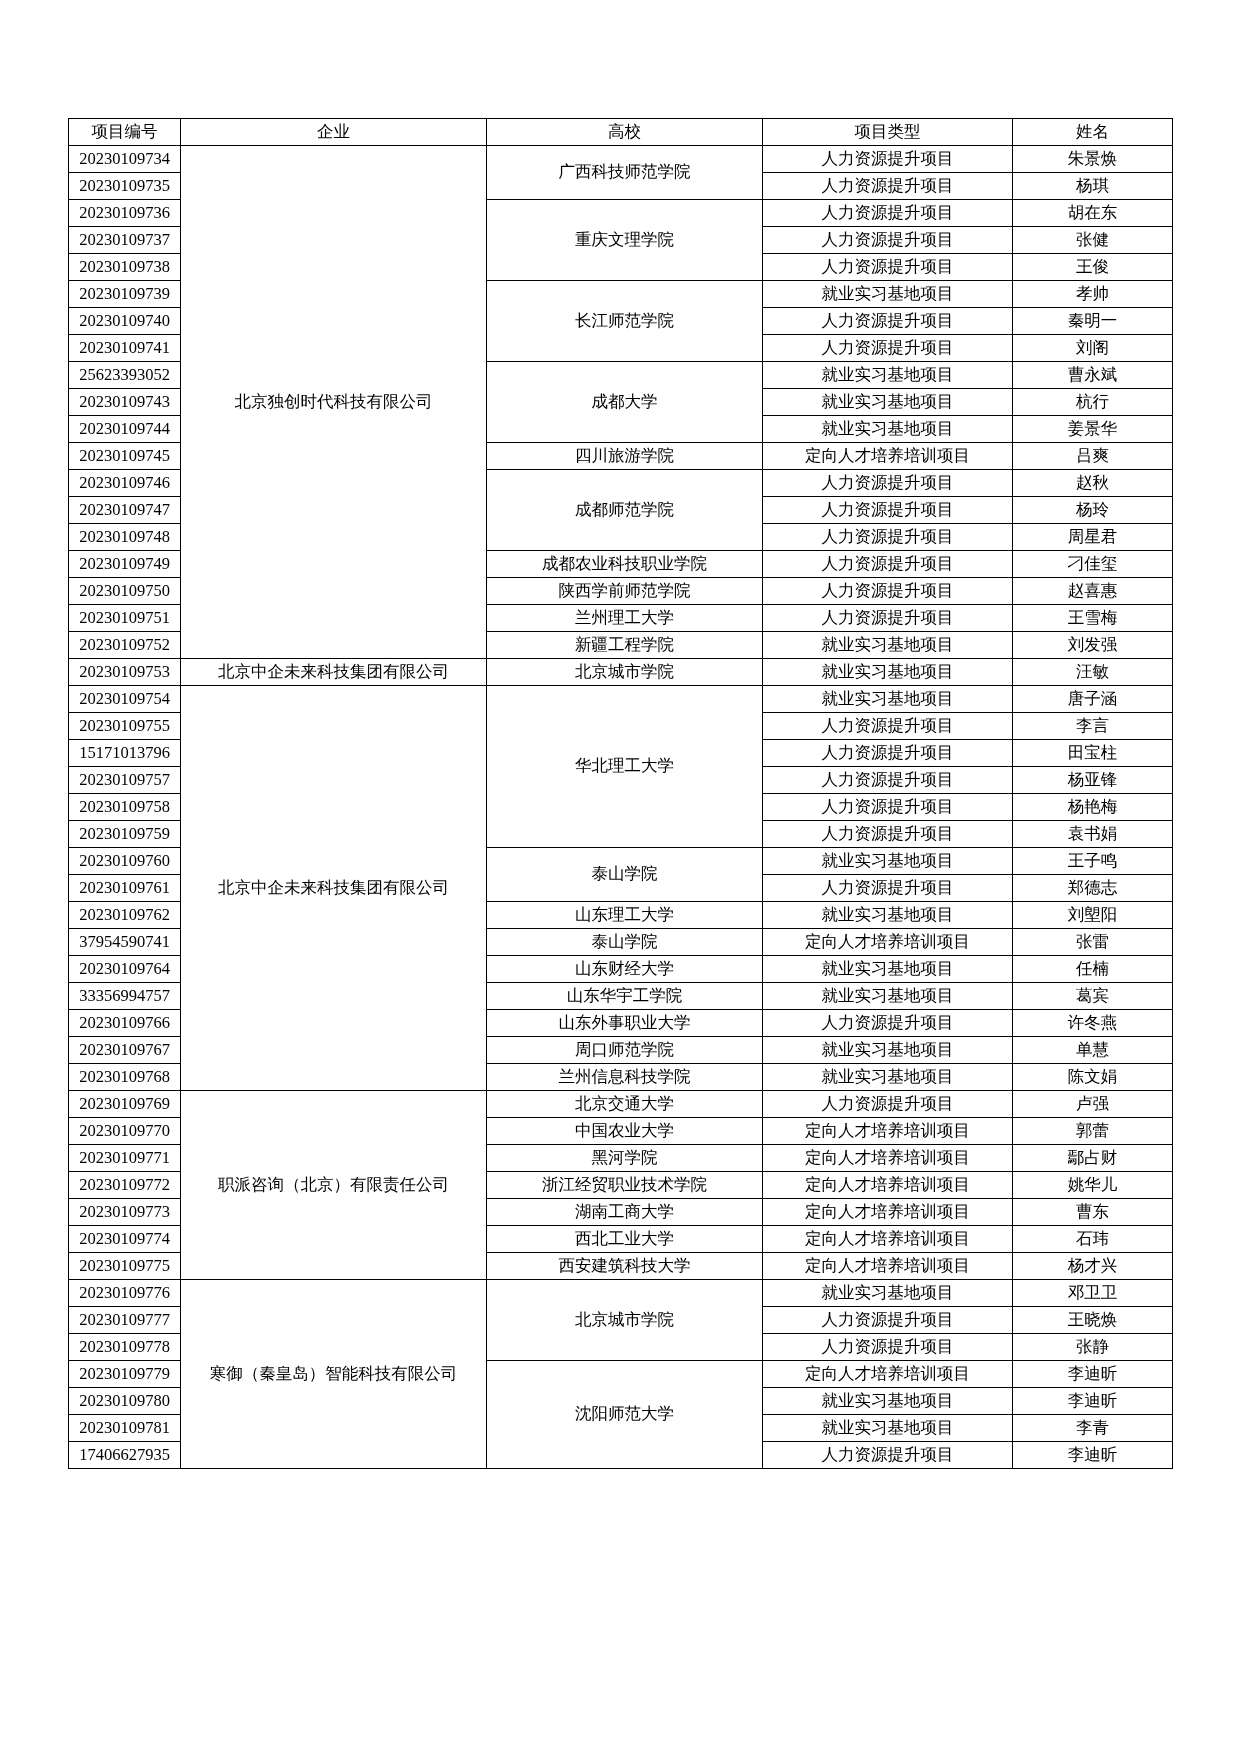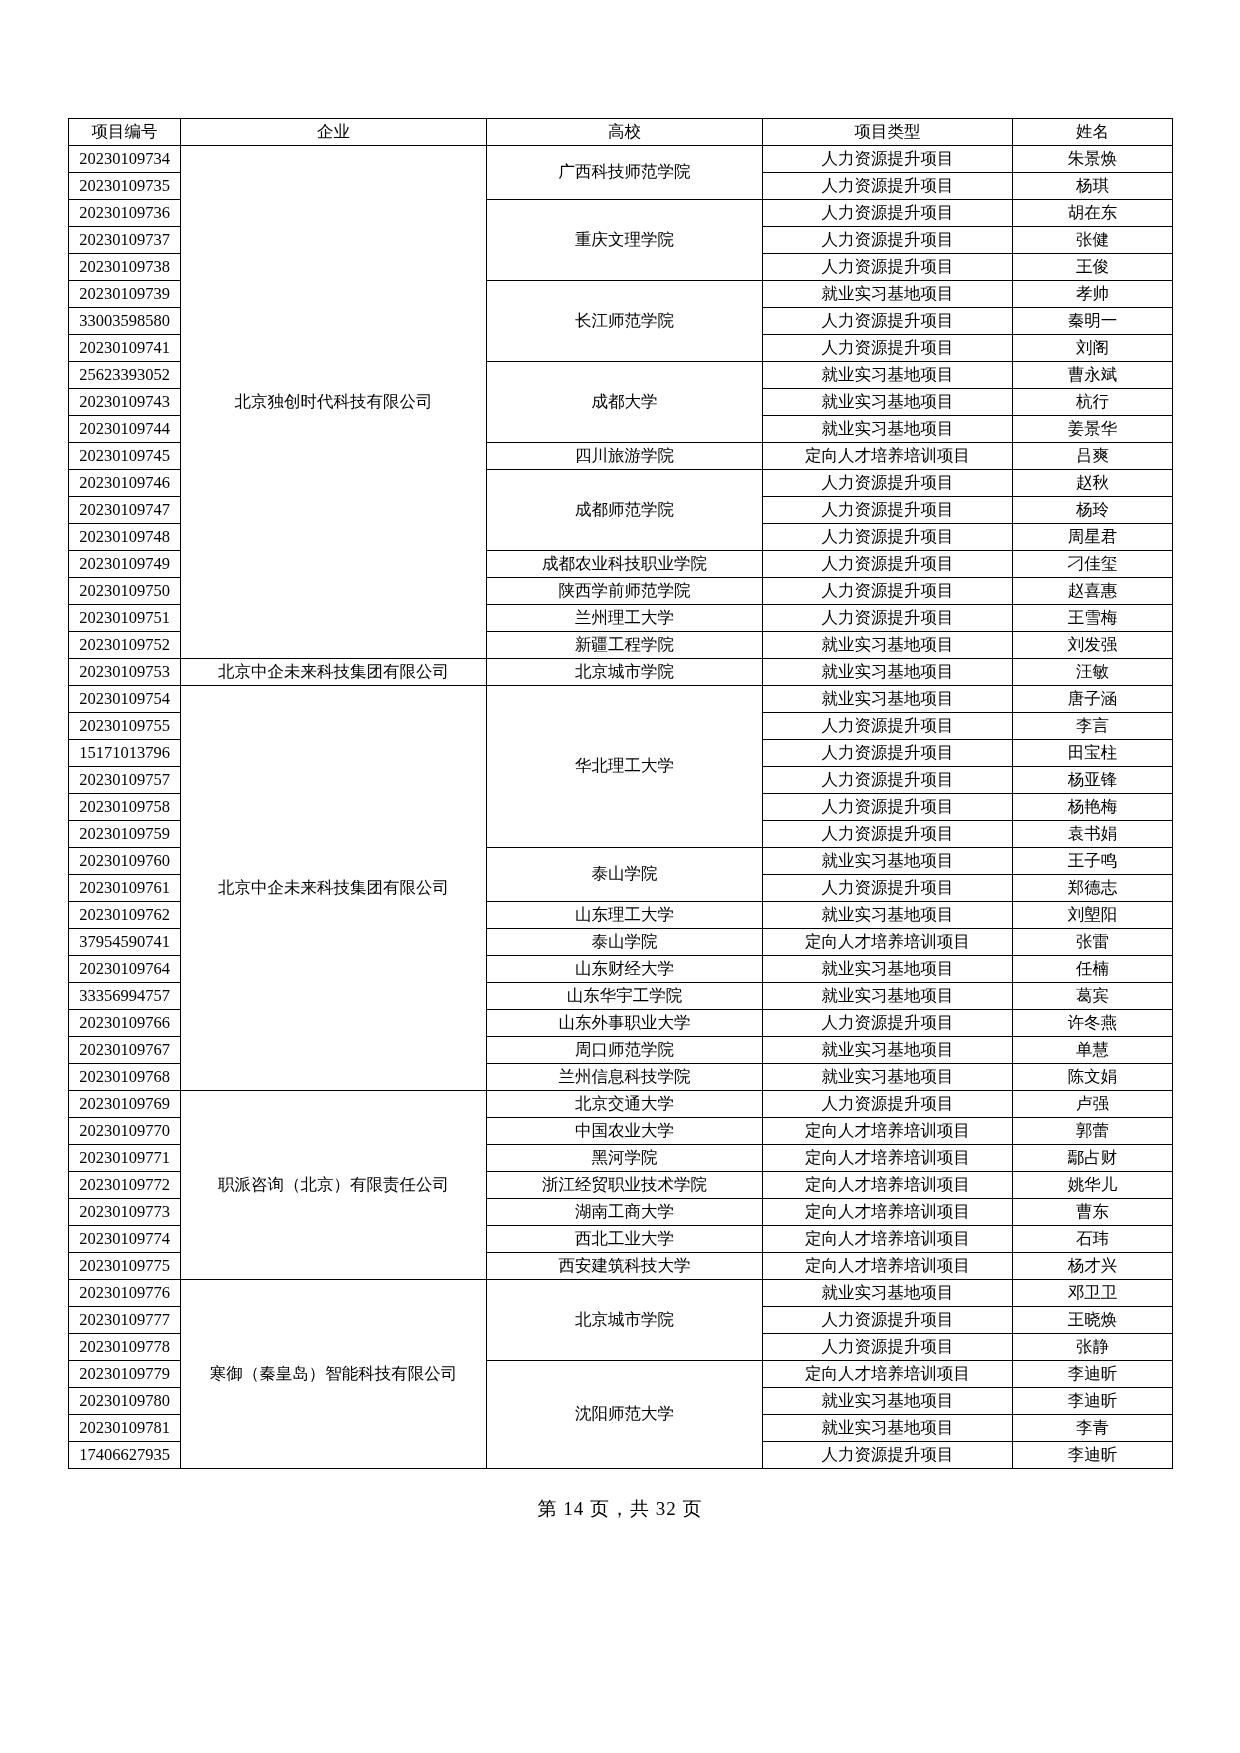--- a/index.html
+++ b/index.html
@@ -106,21 +106,21 @@
           <td>人力资源提升项目</td>
           <td>王俊</td>
         </tr>
         <tr>
           <td>20230109739</td>
           <td rowspan="3">长江师范学院</td>
           <td>就业实习基地项目</td>
           <td>孝帅</td>
         </tr>
         <tr>
-          <td>33003598580</td>
+          <td>20230109740</td>
           <td>人力资源提升项目</td>
           <td>秦明一</td>
         </tr>
         <tr>
           <td>20230109741</td>
           <td>人力资源提升项目</td>
           <td>刘阁</td>
         </tr>
         <tr>
           <td>25623393052</td>
@@ -353,15 +353,14 @@
           <td>李青</td>
         </tr>
         <tr>
           <td>17406627935</td>
           <td>人力资源提升项目</td>
           <td>李迪昕</td>
         </tr>
       </tbody>
   </table>
 
-  <div class="footer">第 14 页，共 32 页</div>
 
 </div>
 
 </body></html>

